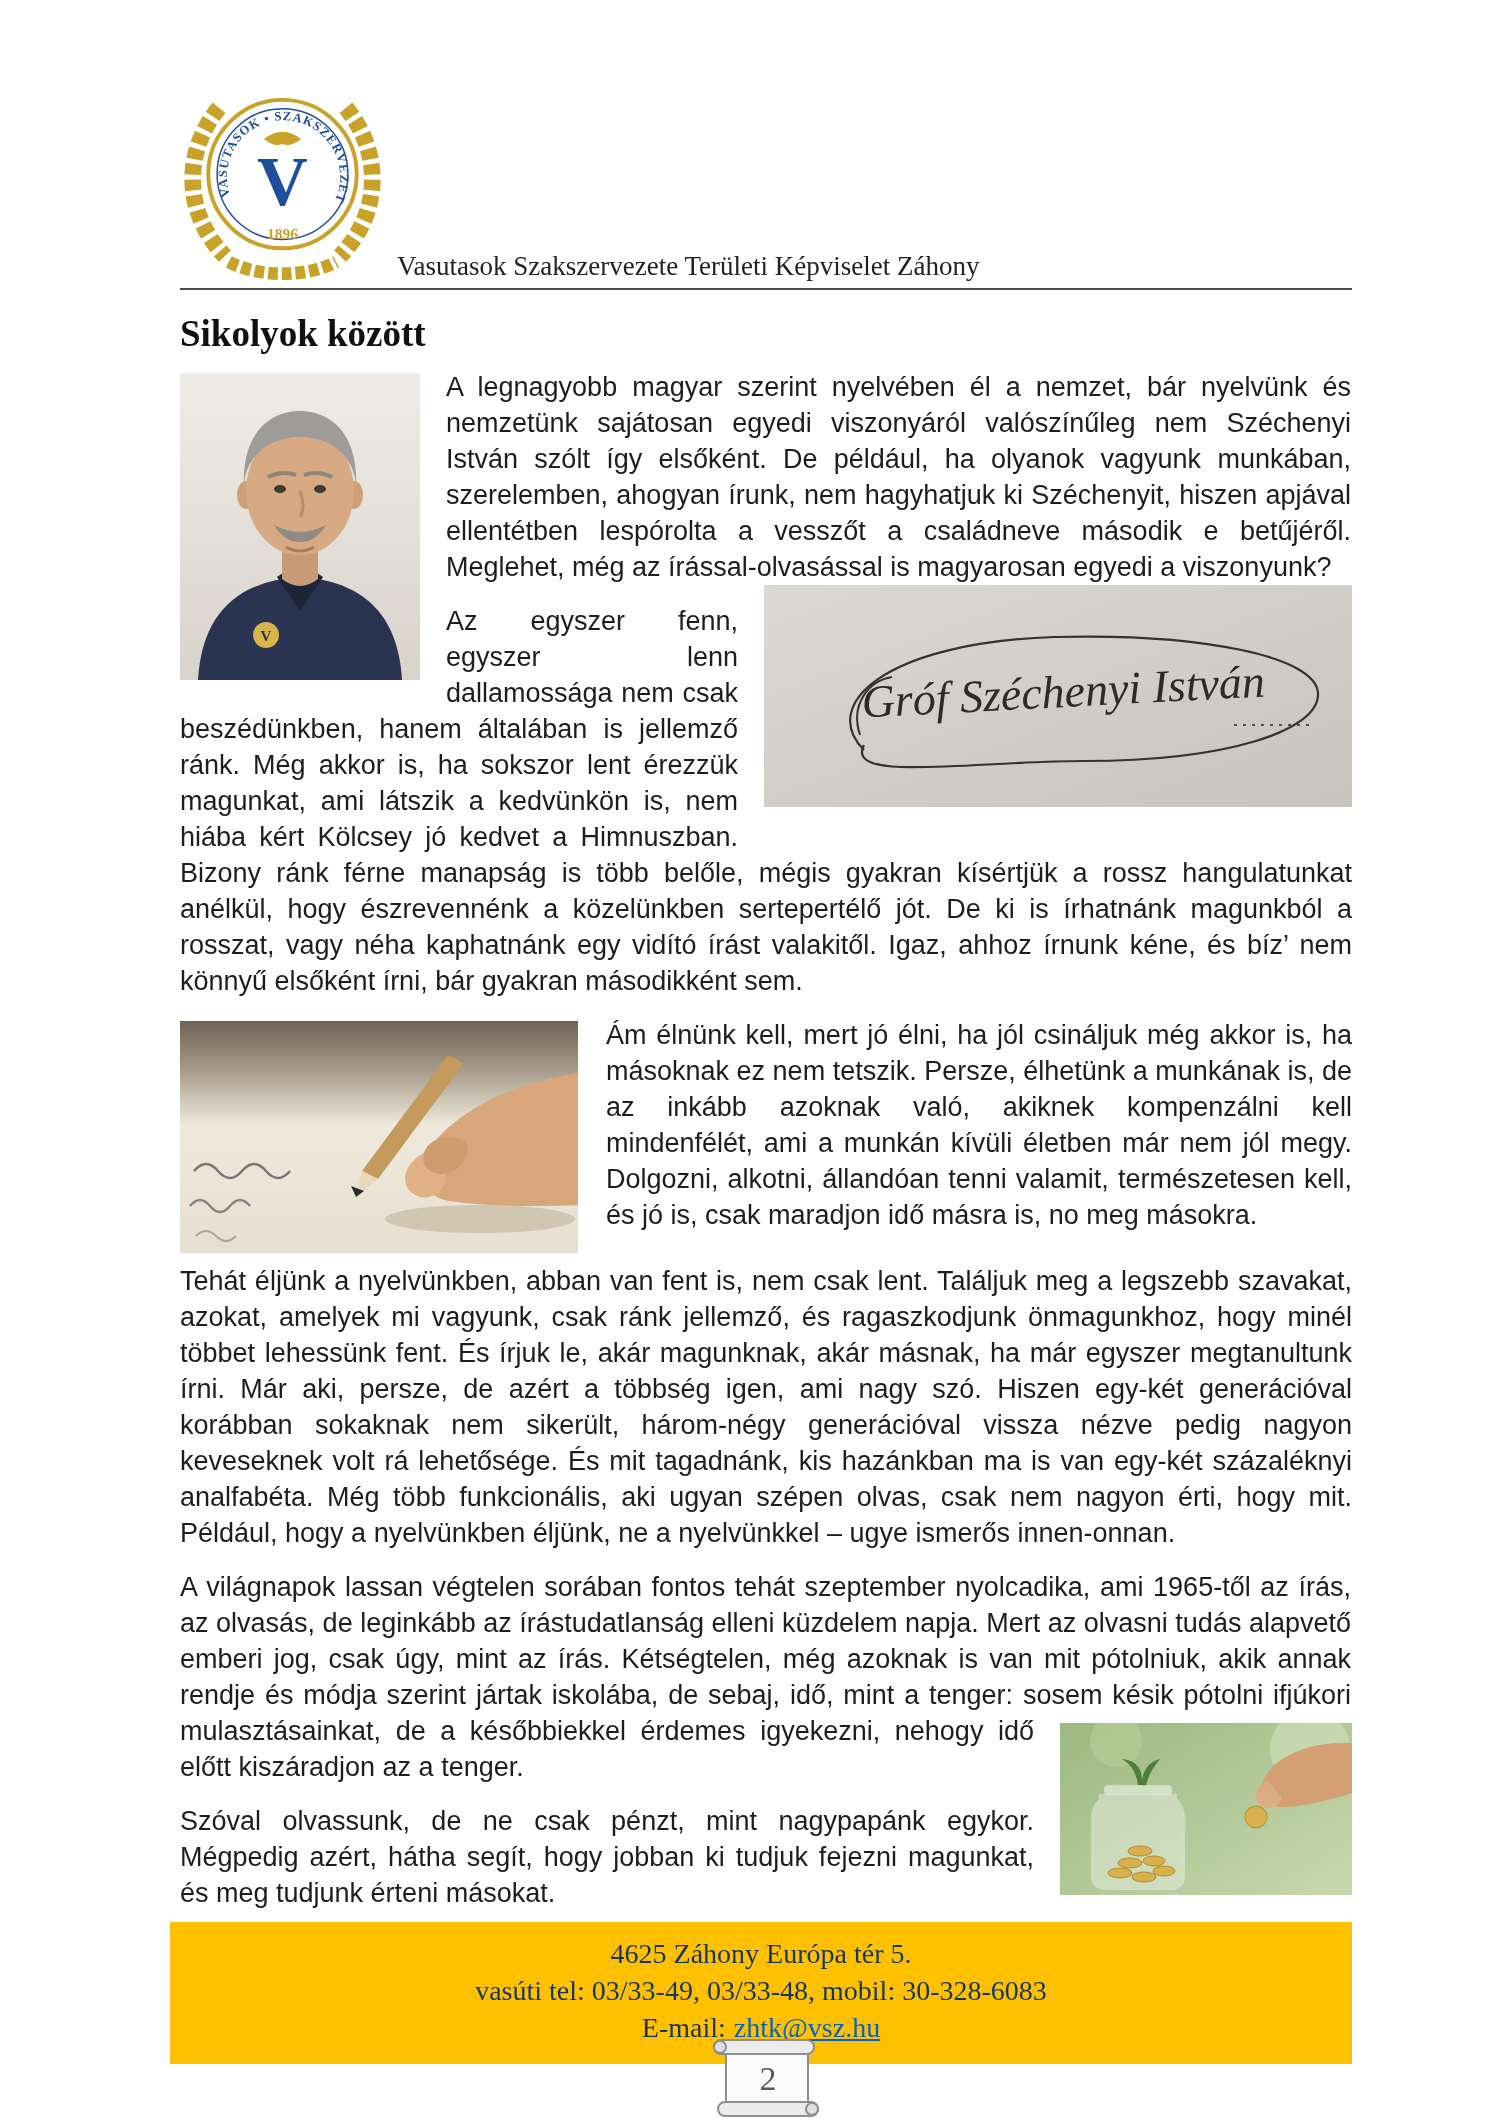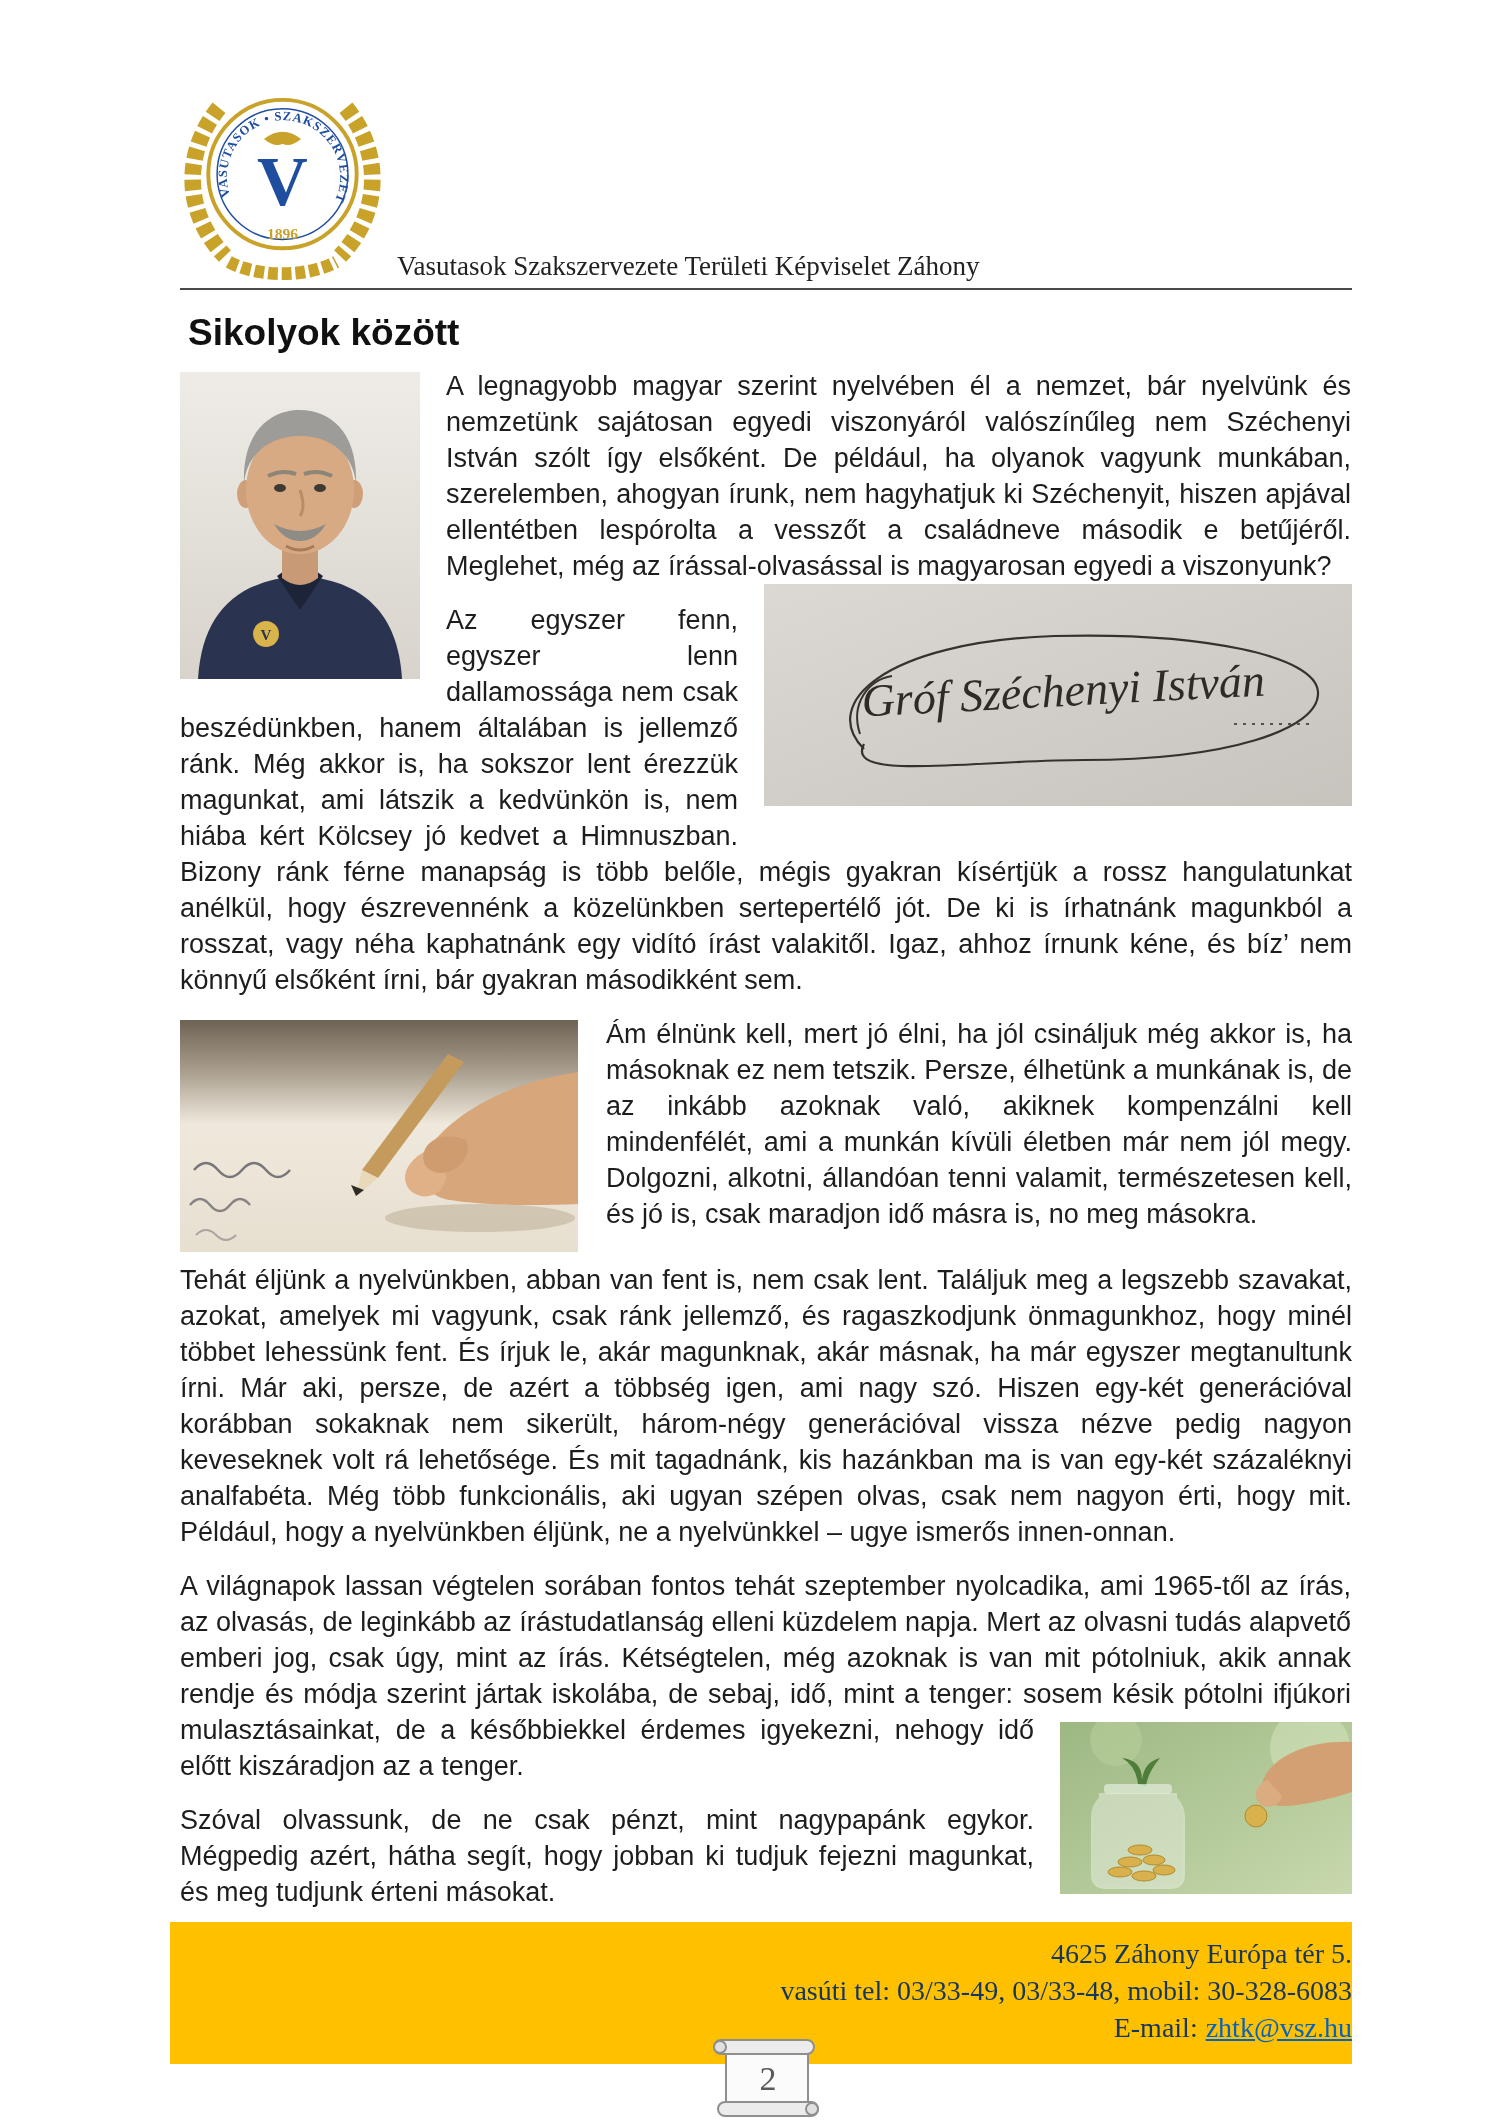--- a/index.html
+++ b/index.html
@@ -3,32 +3,32 @@
 <meta charset="utf-8">
 <style>
   *{box-sizing:border-box}
   html,body{margin:0;padding:0;background:#ffffff}
   .page{position:relative;width:1500px;height:2120px;background:#fff;font-family:"Liberation Sans",sans-serif;overflow:hidden}
   .content{position:absolute;left:180px;top:66px;width:1172px}
   .header{display:flex;align-items:flex-end;border-bottom:2px solid #4a4a4a;height:224px;padding-bottom:4px}
   .logo{width:205px;height:212px;flex:0 0 auto}
   .logo svg{width:100%;height:100%;display:block}
   .org-title{font-family:"Liberation Serif",serif;font-size:27px;font-weight:400;color:#222;margin:0 0 2px 12px;white-space:nowrap}
-  .article-title{font-size:37px;font-weight:700;color:#111;margin:22px 0 14px 8px;font-family:Liberation Sans, sans-serif}
+  .article-title{font-size:37px;font-weight:700;color:#111;margin:22px 0 14px 0;font-family:Liberation Serif, serif}
   .article-body{font-size:27px;line-height:36px;color:#1d1d1d;text-align:justify}
   .article-body p{margin:8px 0 18px 0}
   .photo svg{width:100%;height:100%;display:block}
   .portrait{float:left;width:240px;height:307px;margin:4px 26px 6px 0}
   .sig-spacer{float:right;width:1px;height:216px}
   .signature{float:right;clear:right;width:588px;height:222px;margin:0 0 14px 26px}
   .writing-photo{float:left;width:398px;height:232px;margin:4px 28px 10px 0}
   .money-spacer{float:right;width:1px;height:150px}
   .money-photo{float:right;clear:right;width:292px;height:172px;margin:4px 0 8px 26px}
   .clear-both{clear:both}
-  .footer{position:absolute;left:170px;top:1922px;width:1182px;height:142px;background:#FFC000;text-align:right;font-family:"Liberation Serif",serif;font-size:28px;line-height:37px;color:#17365D;padding-top:13px}
+  .footer{position:absolute;left:170px;top:1922px;width:1182px;height:142px;background:#FFC000;text-align:center;font-family:"Liberation Serif",serif;font-size:28px;line-height:37px;color:#17365D;padding-top:13px}
   .email-link{color:#0563C1;margin-left:8px;cursor:pointer}
   .page-scroll{position:absolute;left:696px;top:2036px;width:140px;height:84px;z-index:5}
 </style>
 </head>
 <body>
 
 <div class="page">
   <div class="content">
 
     <div class="header">

